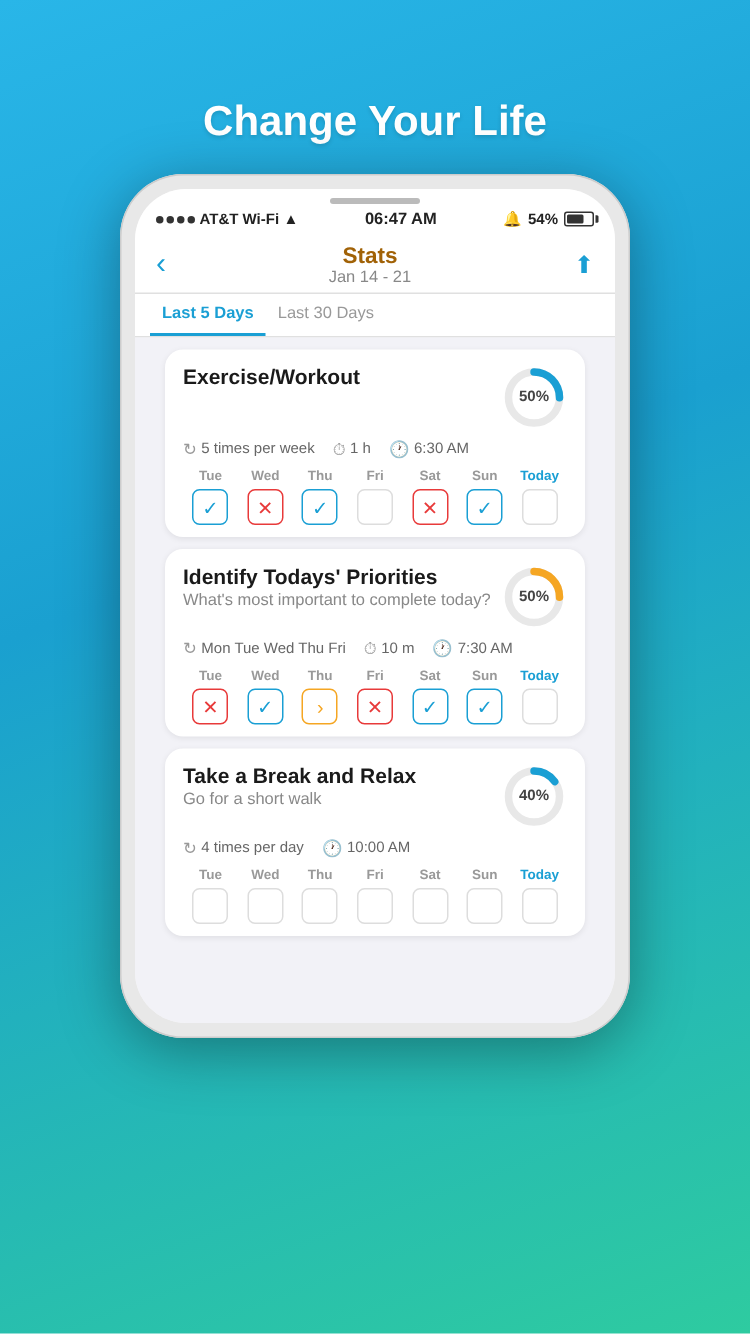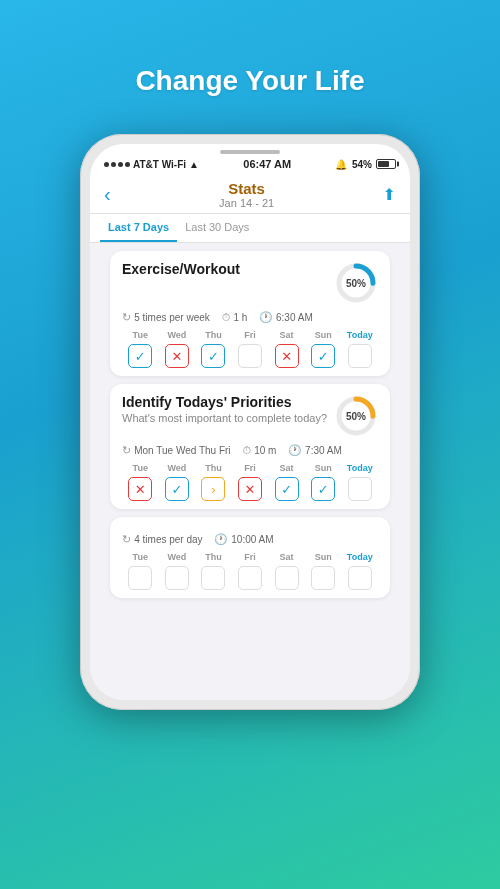--- a/index.html
+++ b/index.html
@@ -25,21 +25,20 @@
     }
 
     .phone-shell {
       width: 340px;
       height: 576px;
       background: #e8e8e8;
       border-radius: 42px;
       padding: 10px;
       box-shadow: 0 8px 40px rgba(0,0,0,0.35), inset 0 0 0 1px #ccc;
       position: relative;
-      margin-top: 18px;
     }
 
     .phone-screen {
       width: 100%;
       height: 100%;
       background: #f5f5f5;
       border-radius: 34px;
       overflow: hidden;
       display: flex;
       flex-direction: column;
@@ -253,21 +252,21 @@
     <div class="nav-header">
       <span class="nav-back">‹</span>
       <div class="nav-title-block">
         <div class="nav-title">Stats</div>
         <div class="nav-subtitle">Jan 14 - 21</div>
       </div>
       <span class="nav-share">⬆</span>
     </div>
 
     <div class="tabs-row">
-      <div class="tab active">Last 7 Days</div>
+      <div class="tab active">Last 5 Days</div>
       <div class="tab">Last 30 Days</div>
     </div>
 
     <div class="scroll-area">
 
       <div class="habit-card">
         <div class="habit-card-top">
           <div>
             <div class="habit-name">Exercise/Workout</div>
           </div>
@@ -379,20 +378,33 @@
             <div class="day-check checked">✓</div>
           </div>
           <div class="day-col">
             <span class="day-label today">Today</span>
             <div class="day-check empty"></div>
           </div>
         </div>
       </div>
 
       <div class="habit-card">
+        <div class="habit-card-top">
+          <div>
+            <div class="habit-name">Take a Break and Relax</div>
+            <div class="habit-subtitle">Go for a short walk</div>
+          </div>
+          <div class="donut-wrap">
+            <svg viewBox="0 0 44 44">
+              <circle cx="22" cy="22" r="17" fill="none" stroke="#e8e8e8" stroke-width="5"></circle>
+              <circle cx="22" cy="22" r="17" fill="none" stroke="#1a9fd4" stroke-width="5" stroke-dasharray="42.7 106.8" stroke-dashoffset="26.7" stroke-linecap="round" transform="rotate(-90 22 22)"></circle>
+            </svg>
+            <div class="donut-label">40%</div>
+          </div>
+        </div>
         <div class="meta-row">
           <div class="meta-item">
             <span class="meta-icon">↻</span>
             <span>4 times per day</span>
           </div>
           <div class="meta-item">
             <span class="meta-icon">🕐</span>
             <span>10:00 AM</span>
           </div>
         </div>

